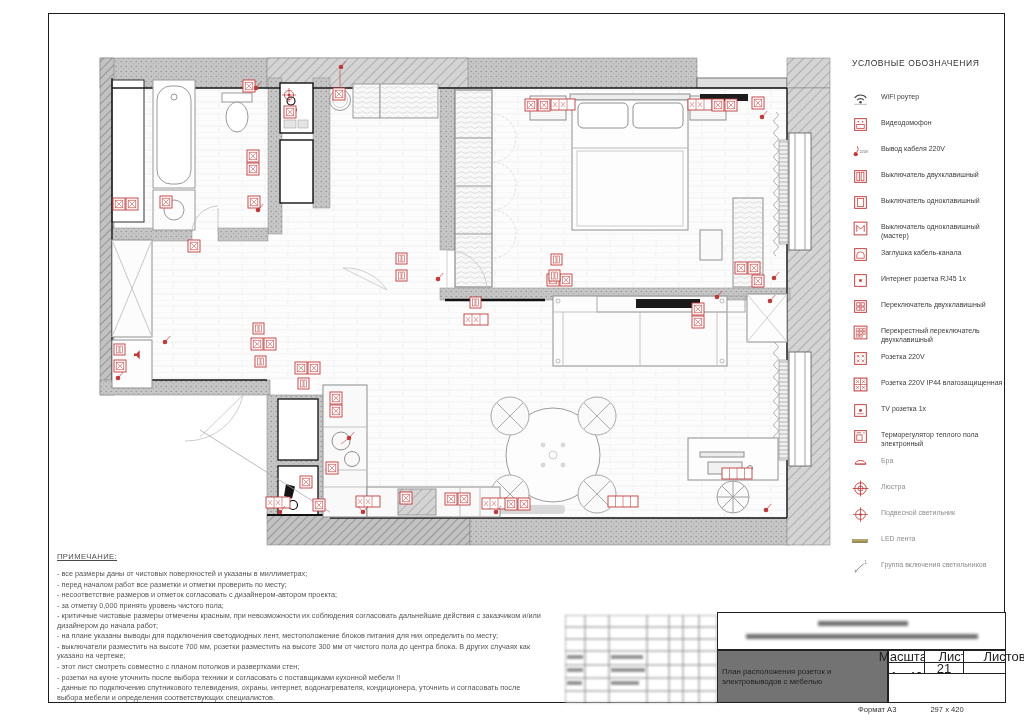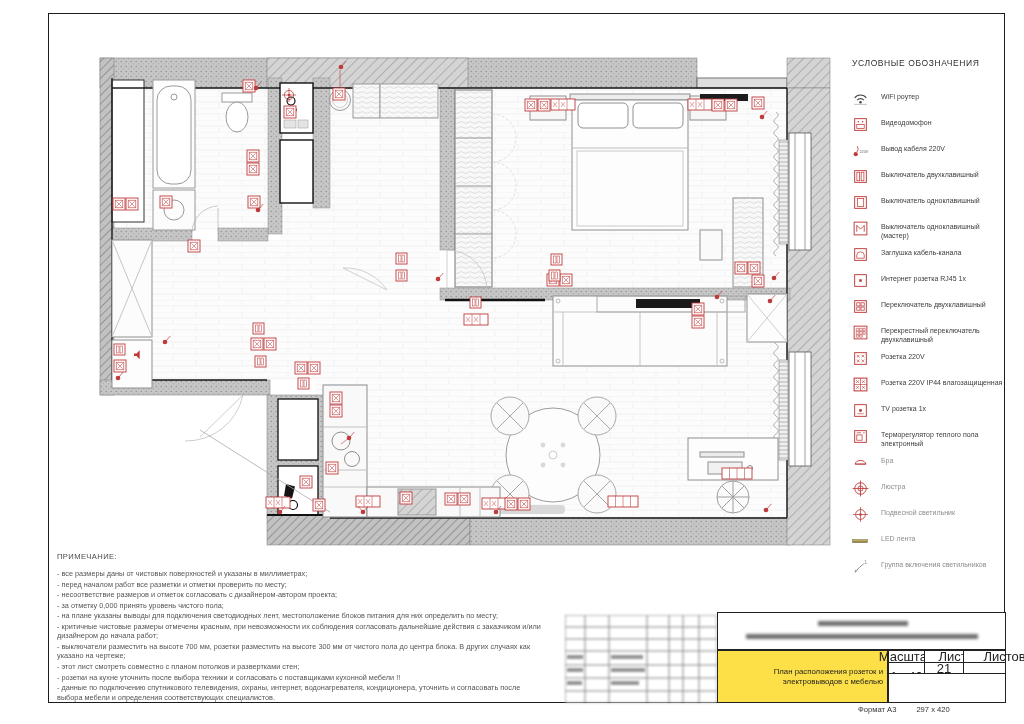--- a/index.html
+++ b/index.html
@@ -9,35 +9,35 @@
          border:1.6px solid #1c1c1c;box-sizing:border-box;}
   
   .legend{position:absolute;left:852px;top:58px;width:152px;}
   .legend-title{font-size:8.5px;letter-spacing:.6px;color:#2e2e2e;margin-bottom:22px;}
   .lg-row{display:flex;align-items:flex-start;margin-bottom:5px;min-height:16px;}
   .lg-ico{width:20px;flex:0 0 20px;margin-right:9px;padding-top:0px;}
   .lg-label{font-size:7px;line-height:8.6px;color:#3c3c3c;padding-top:3px;}
   .lg-row.light .lg-label{color:#8d8d8d;}
   
   .notes{position:absolute;left:57px;top:552px;width:487px;}
-  .notes-title{font-size:7.6px;color:#4a4a4a;margin-bottom:8px;letter-spacing:.4px;}
+  .notes-title{font-size:7.6px;color:#4a4a4a;text-decoration:underline;margin-bottom:8px;letter-spacing:.4px;}
   .note-line{font-size:7.3px;line-height:9.4px;color:#555;margin-bottom:1.2px;}
   
   .titleblock{position:absolute;left:565px;top:612px;width:441px;height:91px;}
   .tb-blurtable{position:absolute;left:0;top:3px;width:152px;height:88px;filter:blur(1.1px);opacity:.8;}
   .tb-header{position:absolute;left:152px;top:0;width:289px;height:38px;background:#fff;
              border:1.2px solid #222;box-sizing:border-box;}
   .tb-bar{position:absolute;background:#6f6f6f;height:5px;filter:blur(1.6px);}
   .tb-title{position:absolute;left:152px;top:38px;width:171px;height:53px;border:1.2px solid #222;
-            box-sizing:border-box;display:flex;align-items:center;justify-content:center;text-align:right;
-            font-size:7.8px;line-height:9.5px;color:#222;padding:3px 4px;background:#fde047;}
+            box-sizing:border-box;display:flex;align-items:center;justify-content:center;text-align:left;
+            font-size:7.8px;line-height:9.5px;color:#222;padding:3px 4px;background:#737373;}
   .stamp{position:absolute;left:323px;top:38px;width:118px;height:53px;}
   .stamp .cell{position:absolute;border:0.9px solid #222;box-sizing:border-box;display:flex;
                align-items:center;justify-content:center;font-size:13px;color:#222;background:#fff;}
-  .format-row{position:absolute;left:858px;top:705px;width:150px;display:flex;gap:20px;
+  .format-row{position:absolute;left:858px;top:705px;width:150px;display:flex;gap:34px;
               font-size:7.6px;color:#333;}
   svg text{font-family:"Liberation Sans",sans-serif;}
 </style>
 </head>
 <body>
 
 <div class="sheet">
   <div class="frame"></div>
 
   <svg class="plan" style="position:absolute;left:0;top:0;" width="1024" height="724" viewBox="0 0 1024 724">
@@ -520,22 +520,22 @@
       </div>
   </div>
 
   <div class="notes">
     <div class="notes-title">ПРИМЕЧАНИЕ:</div>
     <div id="note-lines">
         <div class="note-line">- все размеры даны от чистовых поверхностей и указаны в миллиметрах;</div>
         <div class="note-line">- перед началом работ все разметки и отметки проверить по месту;</div>
         <div class="note-line">- несоответствие размеров и отметок согласовать с дизайнером-автором проекта;</div>
         <div class="note-line">- за отметку 0,000 принять уровень чистого пола;</div>
+        <div class="note-line">- критичные чистовые размеры отмечены красным, при невозможности их соблюдения согласовать дальнейшие действия с заказчиком и/или дизайнером до начала работ;</div>
         <div class="note-line">- на плане указаны выводы для подключения светодиодных лент, местоположение блоков питания для них определить по месту;</div>
-        <div class="note-line">- критичные чистовые размеры отмечены красным, при невозможности их соблюдения согласовать дальнейшие действия с заказчиком и/или дизайнером до начала работ;</div>
         <div class="note-line">- выключатели разместить на высоте 700 мм, розетки разместить на высоте 300 мм от чистого пола до центра блока. В других случаях как указано на чертеже;</div>
         <div class="note-line">- этот лист смотреть совместно с планом потолков и развертками стен;</div>
         <div class="note-line">- розетки на кухне уточнить после выбора техники и согласовать с поставщиками кухонной мебели !!</div>
         <div class="note-line">- данные по подключению спутникового телевидения, охраны, интернет, водонагревателя, кондиционера, уточнить и согласовать после выбора мебели и определения соответствующих специалистов.</div>
       </div>
   </div>
 
   <div class="titleblock">
     <svg class="tb-blurtable" width="152" height="88" viewBox="0 0 152 88">
       <rect x="0" y="0" width="152" height="88" fill="#fff" stroke="#555"></rect>

